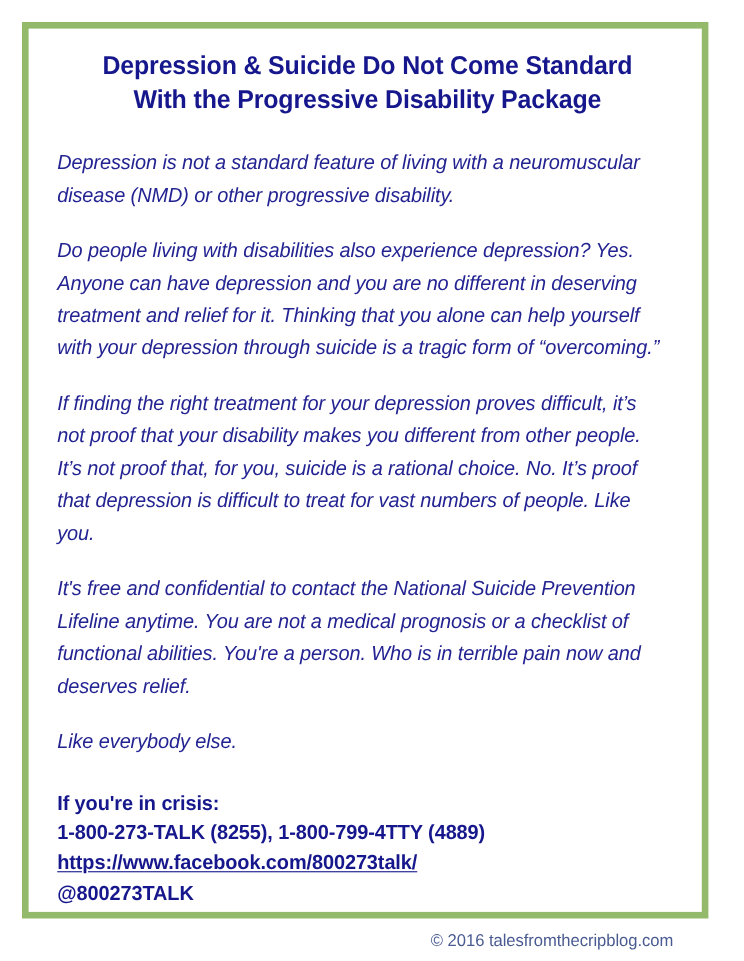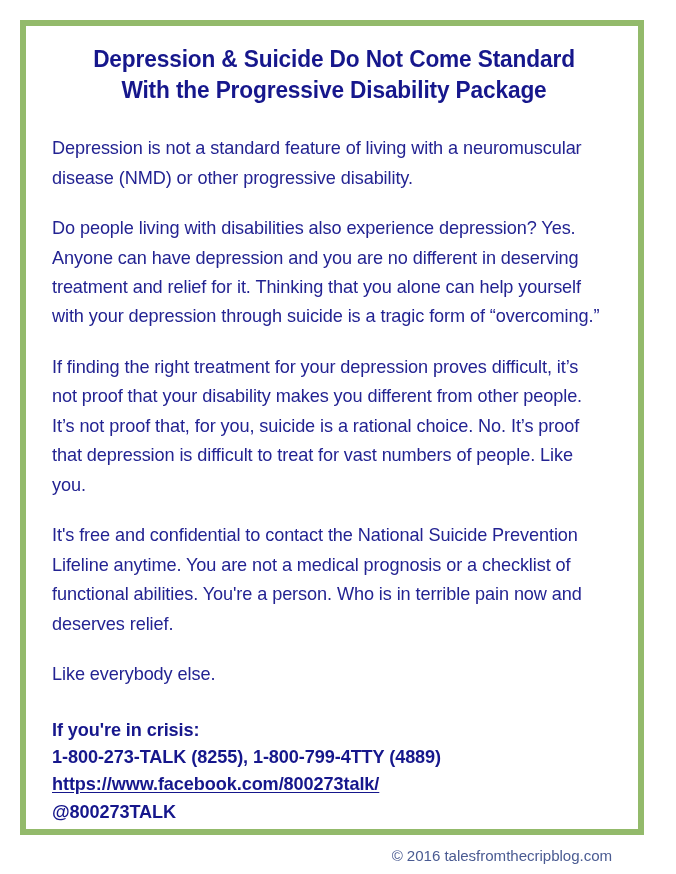--- a/index.html
+++ b/index.html
@@ -52,20 +52,21 @@
     line-height: 1.30;
     color: #16178c;
     letter-spacing: -0.15px;
     transform: scaleX(0.965);
     transform-origin: center top;
   }
 
   
   .body-copy {
     margin-top: 28px;
+    font-style: italic;
   }
 
   .para {
     margin: 0 0 21px 0;
     font-size: 18.6px;
     line-height: 1.585;
     color: #232392;
     letter-spacing: -0.1px;
     transform: scaleX(0.975);
     transform-origin: left top;

